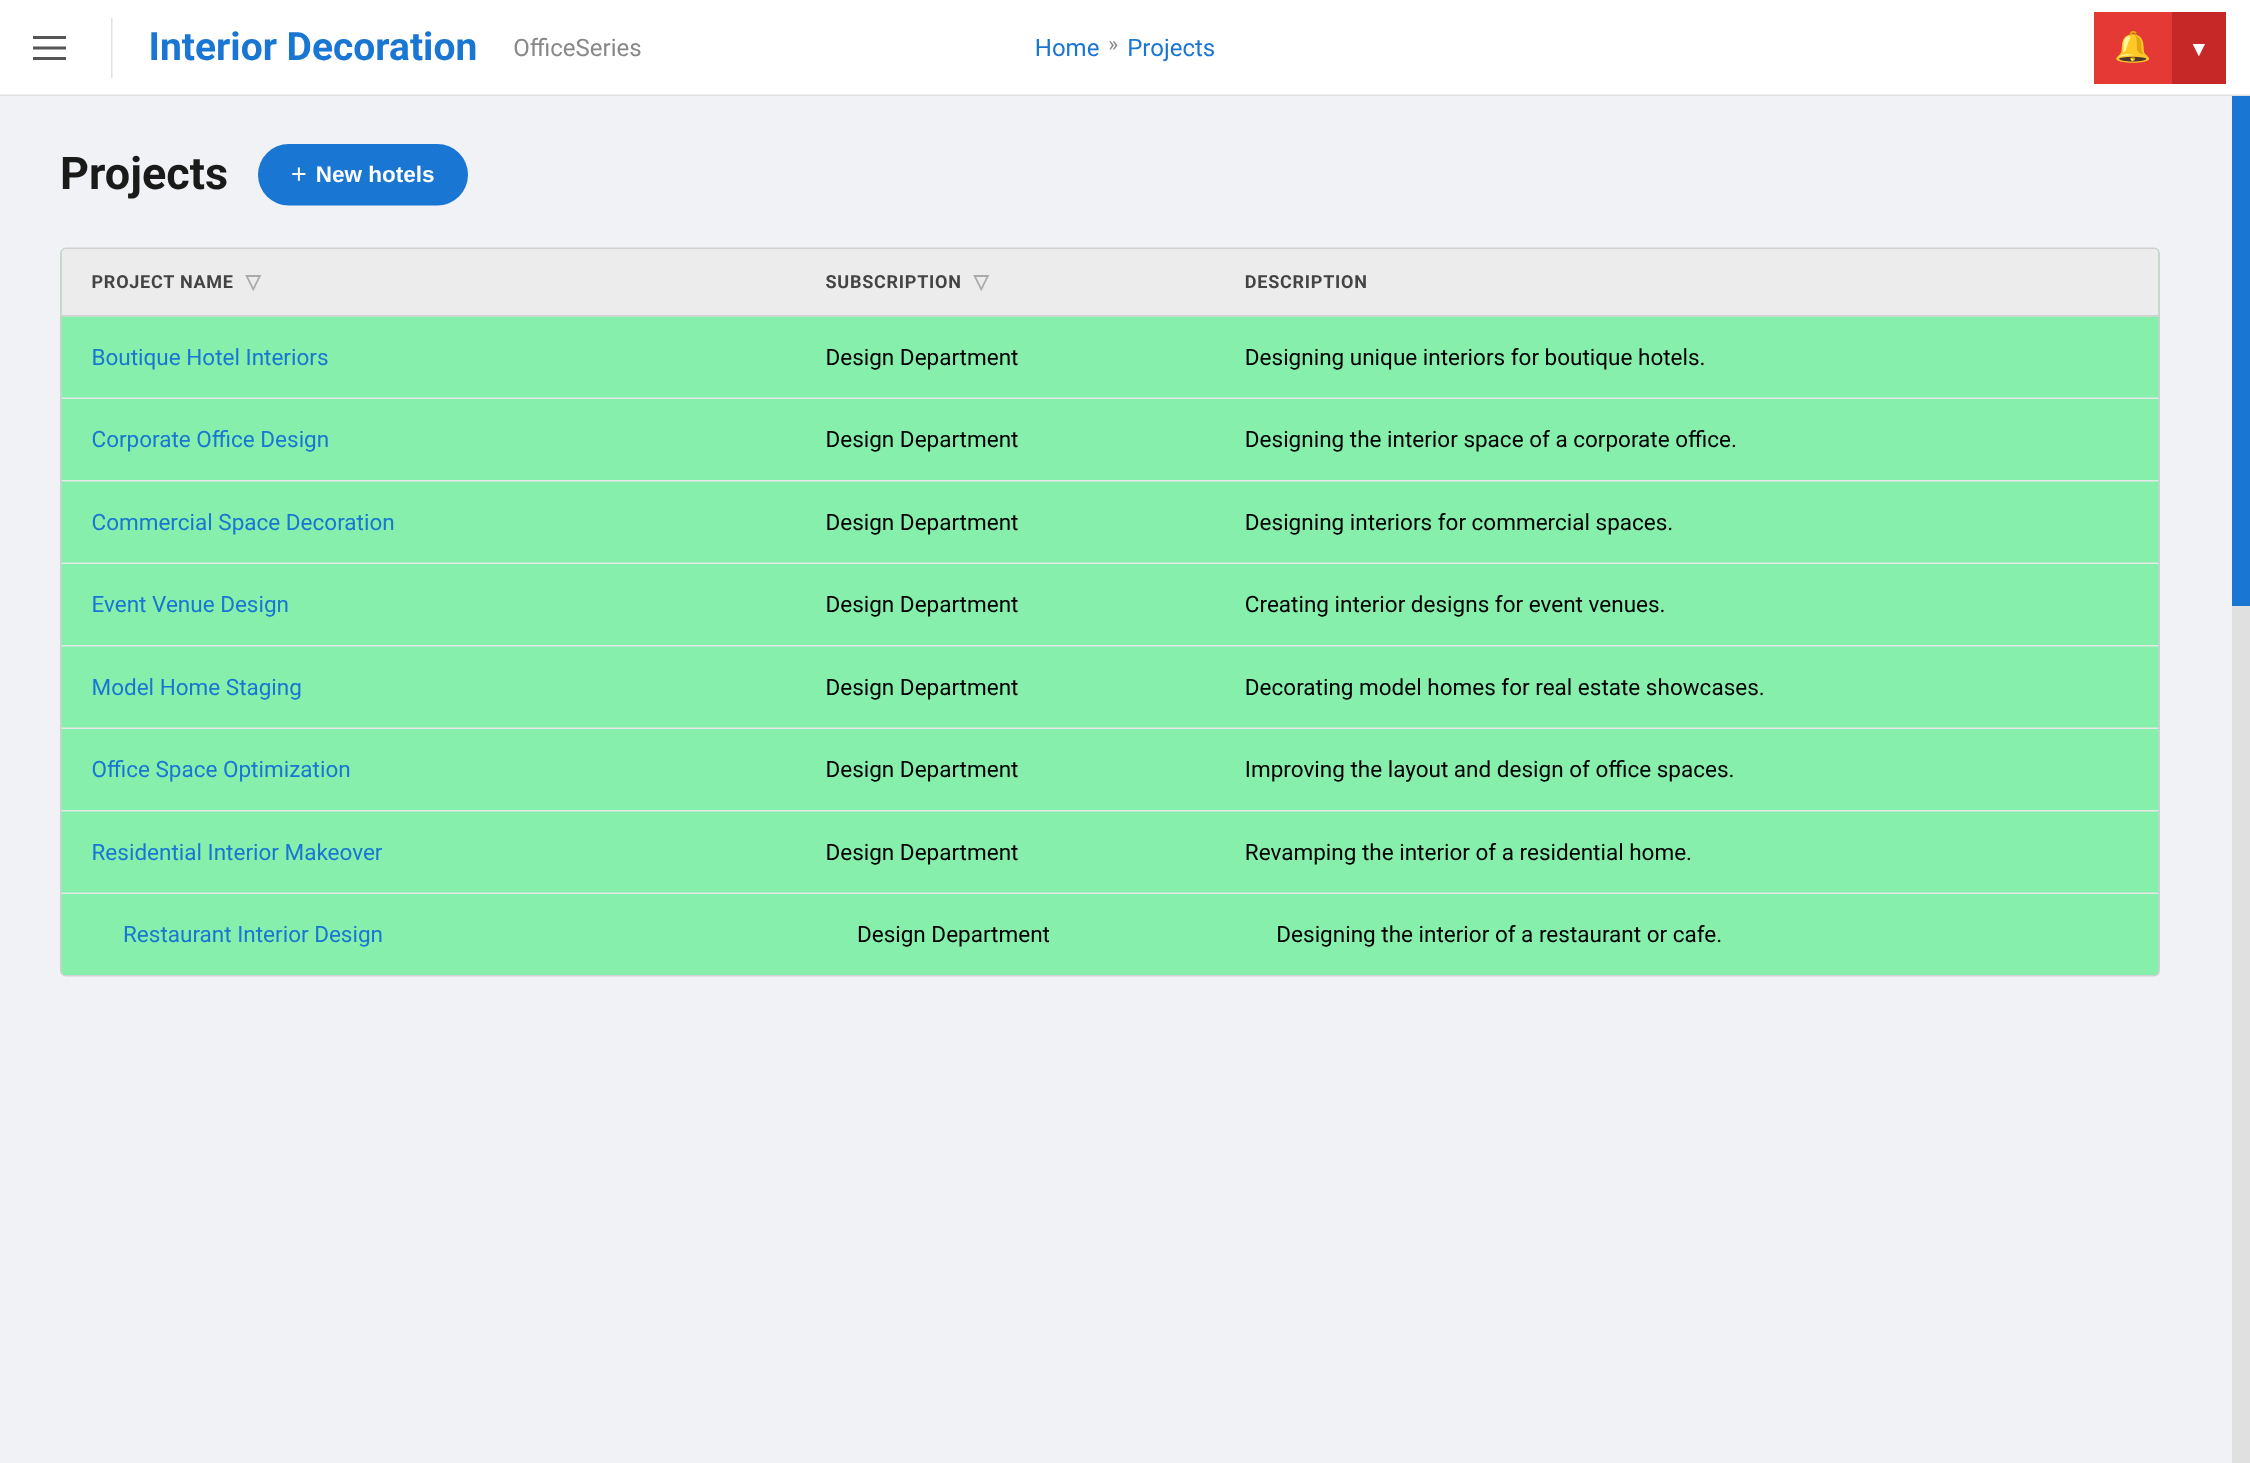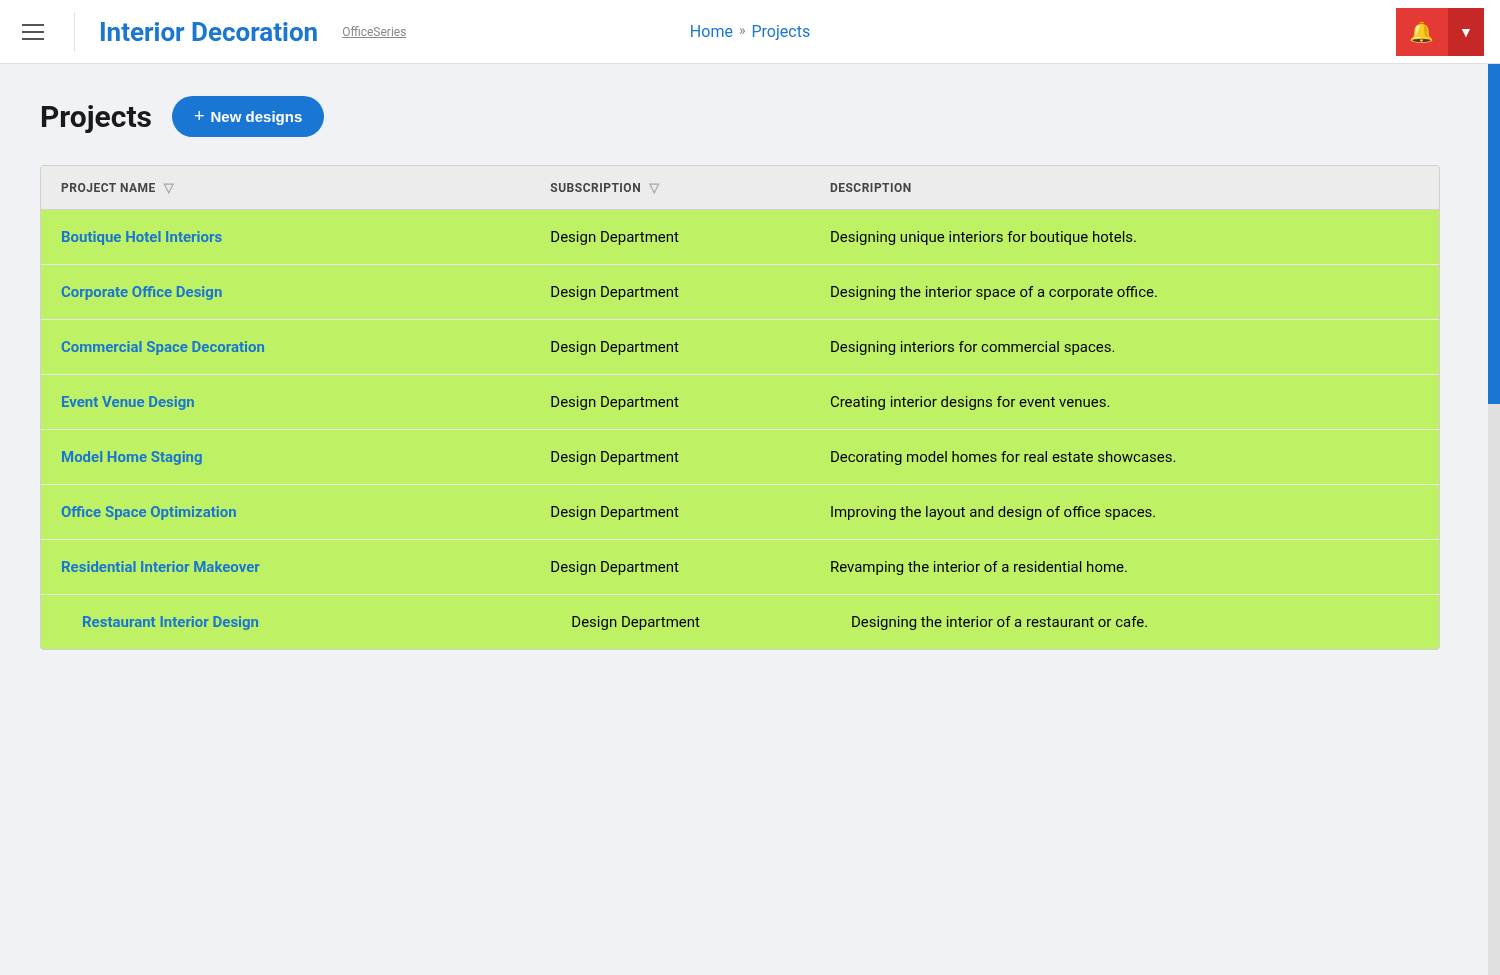--- a/index.html
+++ b/index.html
@@ -49,24 +49,23 @@
       background: #e0e0e0;
       margin: 0 8px;
     }
     .app-title {
       font-size: 26px;
       font-weight: 700;
       color: #1976d2;
       text-align: center;
     }
     .app-subtitle {
-      font-size: 12px;
+      font-size: 16px;
       color: #888;
       margin-left: 8px;
-      text-decoration: underline;
     }
     .header-nav {
       position: absolute;
       left: 50%;
       transform: translateX(-50%);
       display: flex;
       align-items: flex-start;
       gap: 6px;
     }
     .nav-link {
@@ -140,21 +139,21 @@
       align-items: center;
       gap: 6px;
     }
     .new-project-btn .plus {
       font-size: 18px;
       font-weight: 400;
     }
 
     
     .table-container {
-      background: #bef264;
+      background: #86efac;
       border: 1px solid #d0d0d0;
       border-radius: 4px;
       overflow: hidden;
       width: calc(100% - 20px);
     }
     table {
       width: 100%;
       border-collapse: collapse;
     }
     thead tr {
@@ -187,21 +186,20 @@
     }
     tbody tr:last-child td {
       border-bottom: none;
       padding-left: 41px;
     }
     .project-link {
       color: #1976d2;
       text-decoration: none;
       font-size: 15px;
       cursor: pointer;
-      font-weight: bold;
     }
     .col-name {
       width: 35%;
     }
     .col-subscription {
       width: 20%;
     }
     .col-description {
       width: 45%;
     }
@@ -236,21 +234,21 @@
     </button>
   </div>
 </header>
 
 <main class="main-content">
 
   <div class="page-header">
     <h1 class="page-title">Projects</h1>
     <button class="new-project-btn">
       <span class="plus">+</span>
-      <span>New designs</span>
+      <span>New hotels</span>
     </button>
   </div>
 
   <div class="table-container">
     <table>
       <thead>
         <tr>
           <th class="col-name">
             <div class="th-inner">
               <span>PROJECT NAME</span>

